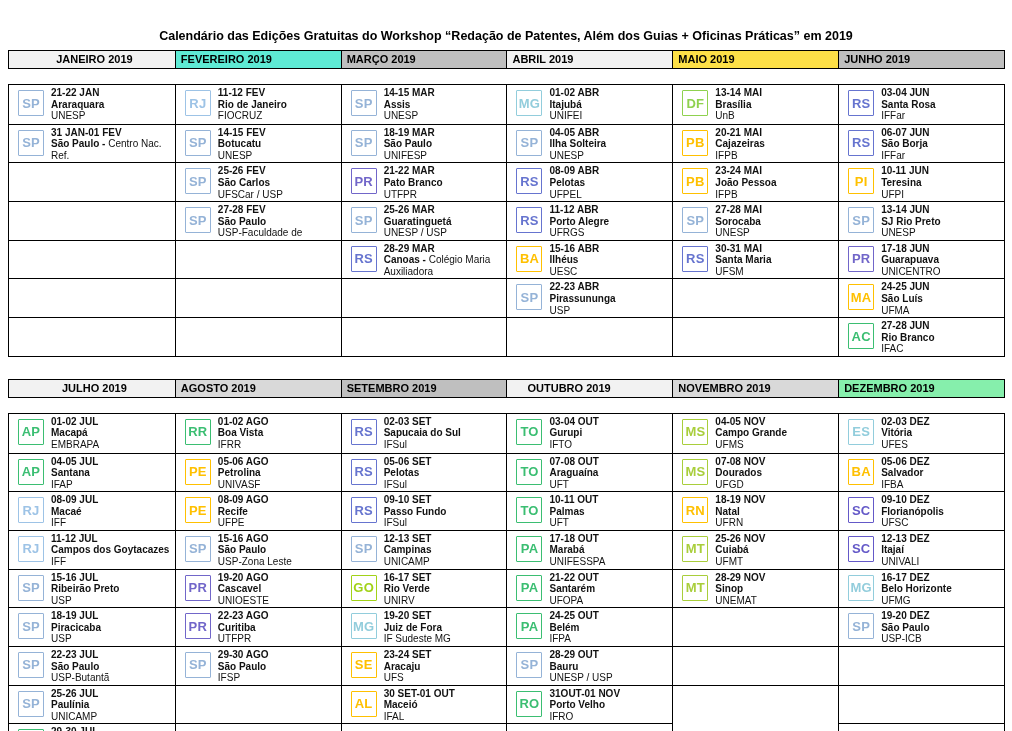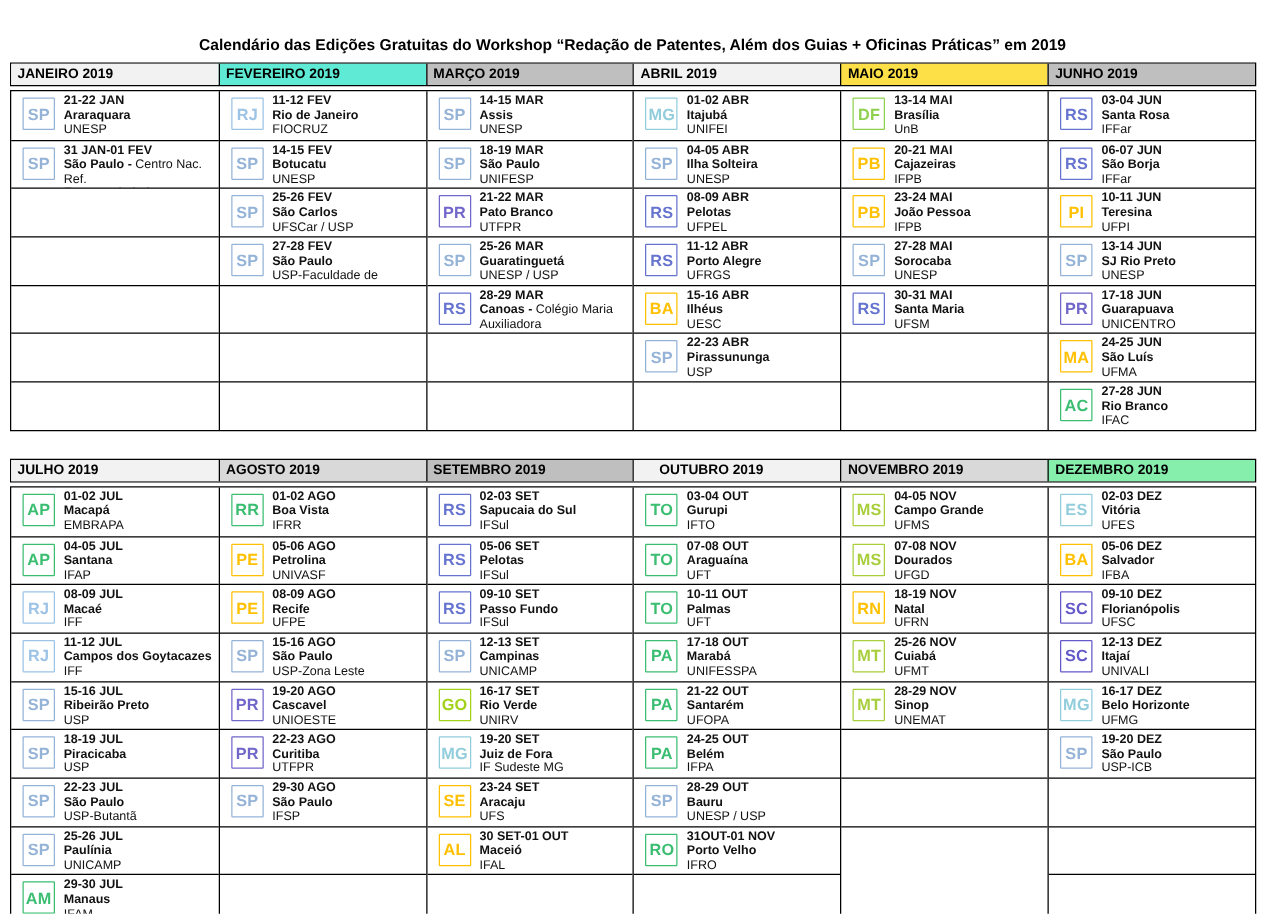--- a/index.html
+++ b/index.html
@@ -18,24 +18,24 @@
   .header-row {
     display:grid; grid-template-columns:repeat(6,1fr);
     border:1.5px solid #000;
   }
   .header-cell {
     height:17px; line-height:17px;
     font-weight:bold; font-size:11px; padding-left:5px;
     border-left:1px solid #000; color:#000;
     white-space:nowrap; overflow:hidden;
   }
-  .header-cell:first-child { border-left:none; }
+  .header-cell:first-child { border-left:none;text-align:center; }
   .body-grid {
     display:grid; grid-template-columns:repeat(6,1fr);
-    border:1.5px solid #000; margin-top:3px; background:#fff;
+    border:1.5px solid #000; margin-top:15px; background:#fff;
   }
   .month-col { border-left:1px solid #000; min-width:0; }
   .month-col:first-child { border-left:none; }
   .cell {
     box-sizing:border-box; height:38.7px;
     border-top:1px solid #000;
     display:flex; align-items:flex-start;
     padding:0 2px 0 0; overflow:hidden;
   }
   .cell:first-child { border-top:none; }

